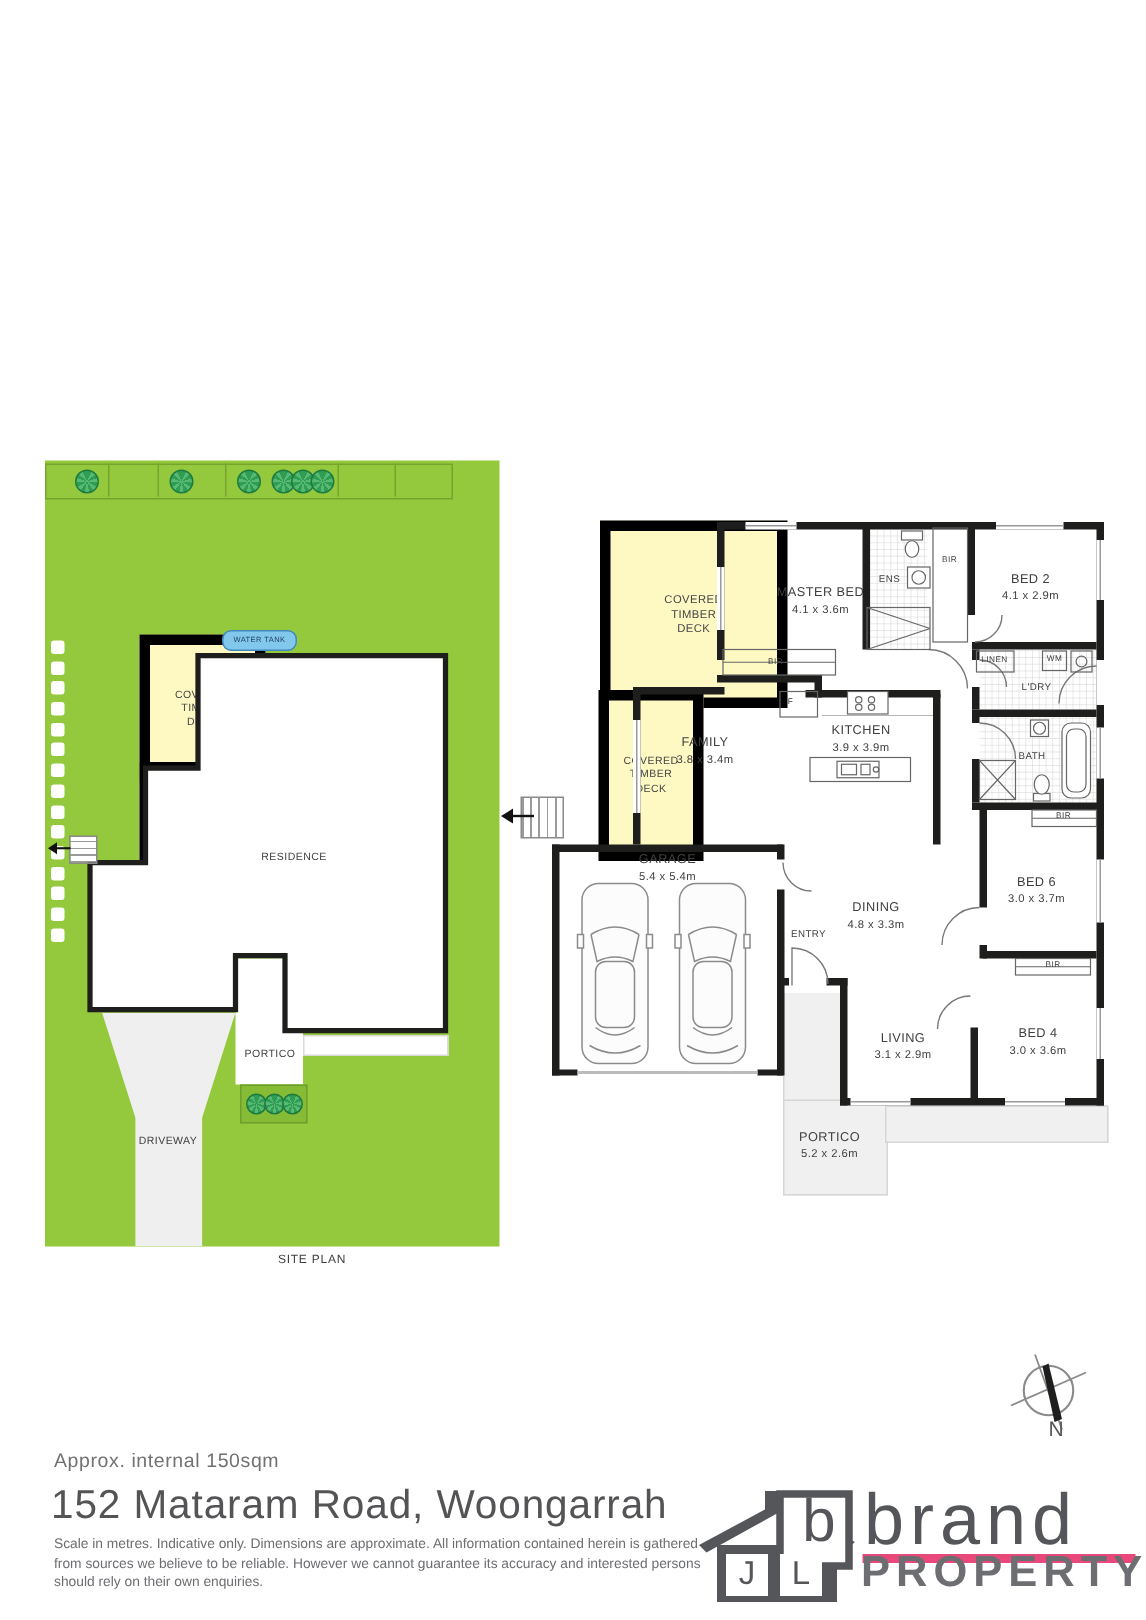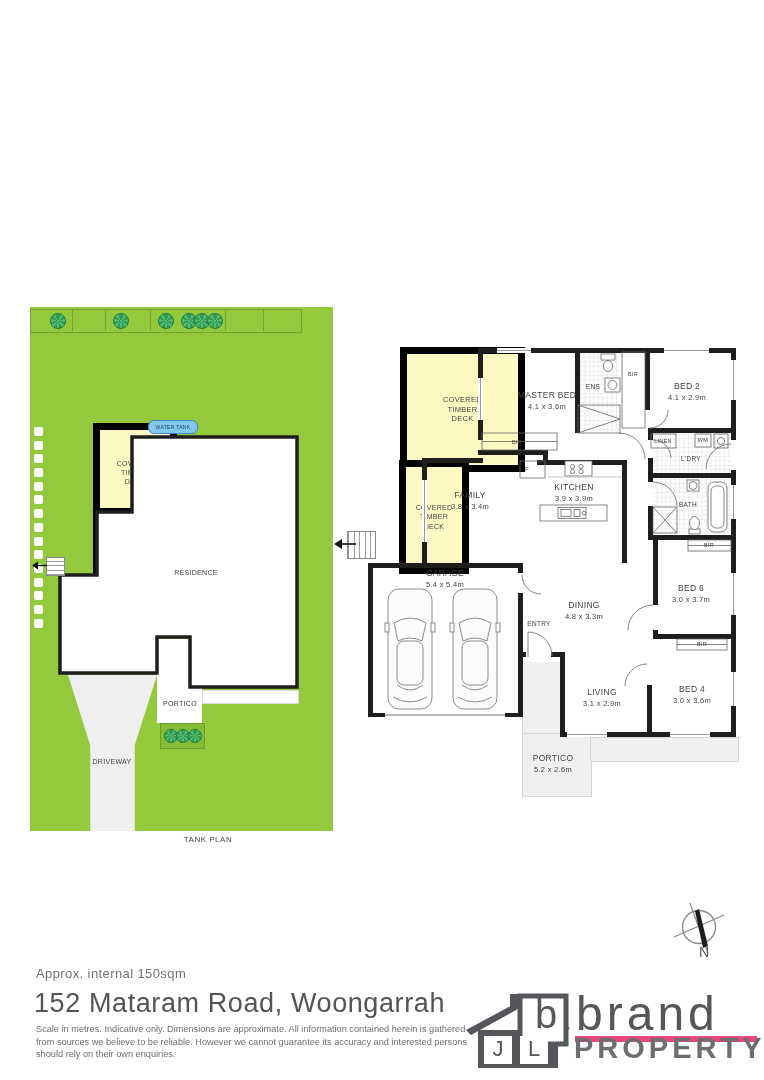--- a/index.html
+++ b/index.html
@@ -105,21 +105,21 @@
     <div class="abs" style="left:130px;top:416px;width:43px;height:24px;background:#86bb35;border:1px solid #6f9e2f;">
       <div class="tree" style="left:3px;top:5px;width:12px;height:12px;"></div>
       <div class="tree" style="left:15px;top:5px;width:12px;height:12px;"></div>
       <div class="tree" style="left:27px;top:5px;width:12px;height:12px;"></div>
     </div>
 
     <div class="lbl" style="left:166px;top:266px;font-size:7px;">RESIDENCE</div>
     <div class="lbl" style="left:150px;top:397px;font-size:7px;">PORTICO</div>
     <div class="lbl" style="left:82px;top:455px;font-size:7px;">DRIVEWAY</div>
   </div>
-  <div class="lbl" style="left:208px;top:840px;font-size:8px;letter-spacing:.5px;">TANK PLAN</div>
+  <div class="lbl" style="left:208px;top:840px;font-size:8px;letter-spacing:.5px;">SITE PLAN</div>
 
   <div id="fp">
 
     <div class="deck" style="left:12px;top:17px;width:111px;height:111px;">
       <span class="dl wrap" style="font-size:7.5px;width:52px;">COVERED TIMBER DECK</span>
     </div>
     <div class="deck" style="left:11px;top:130px;width:56px;height:100px;">
       <span class="dl wrap" style="font-size:7px;width:44px;">COVERED TIMBER DECK</span>
     </div>
 

